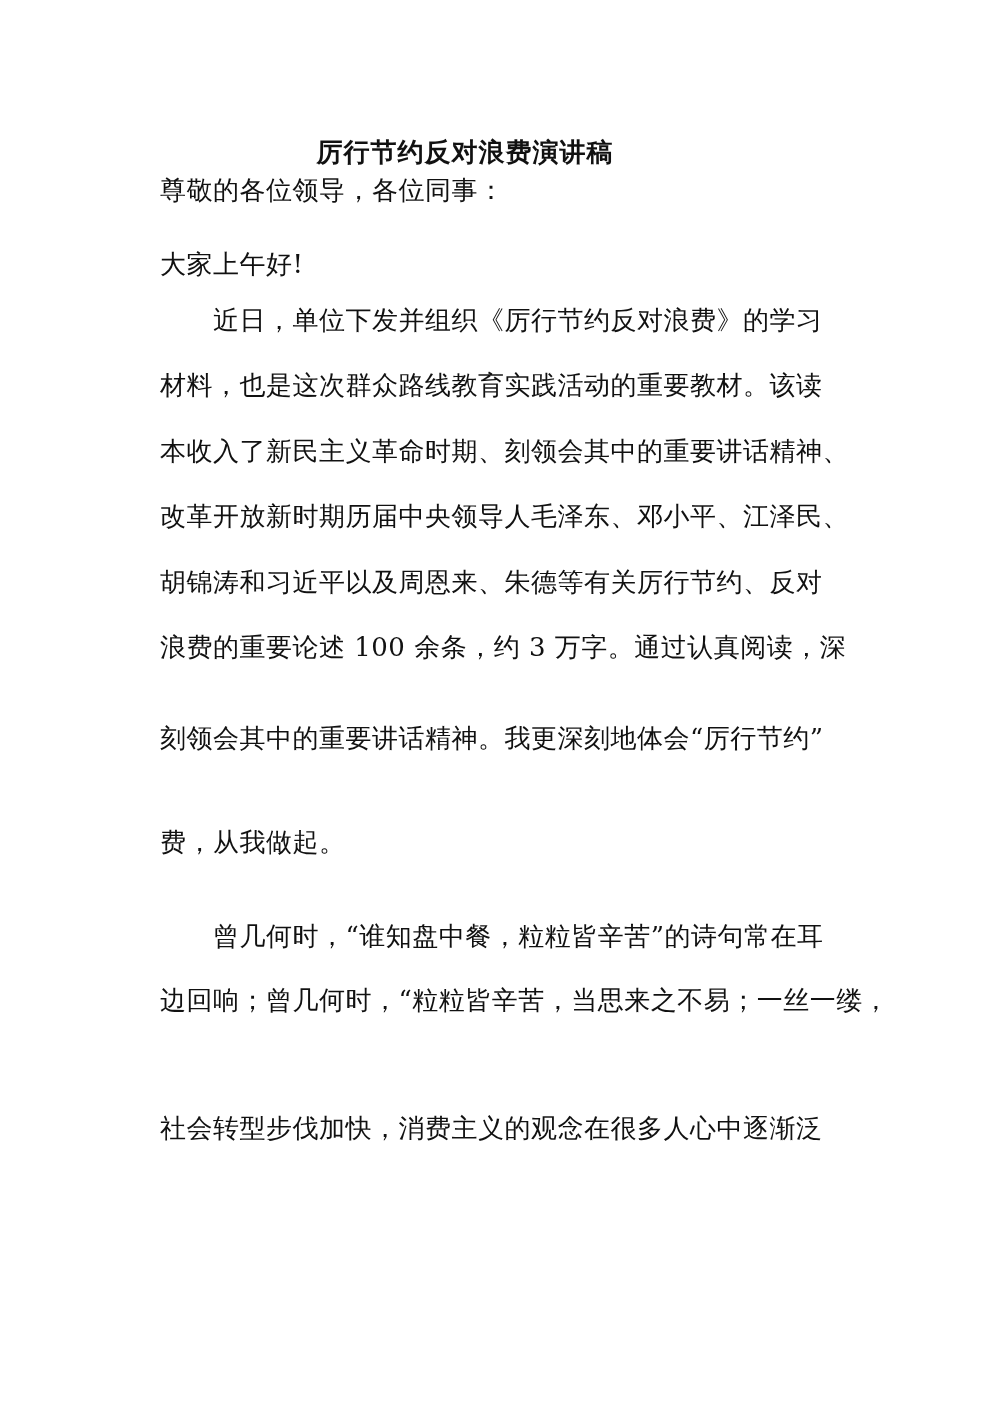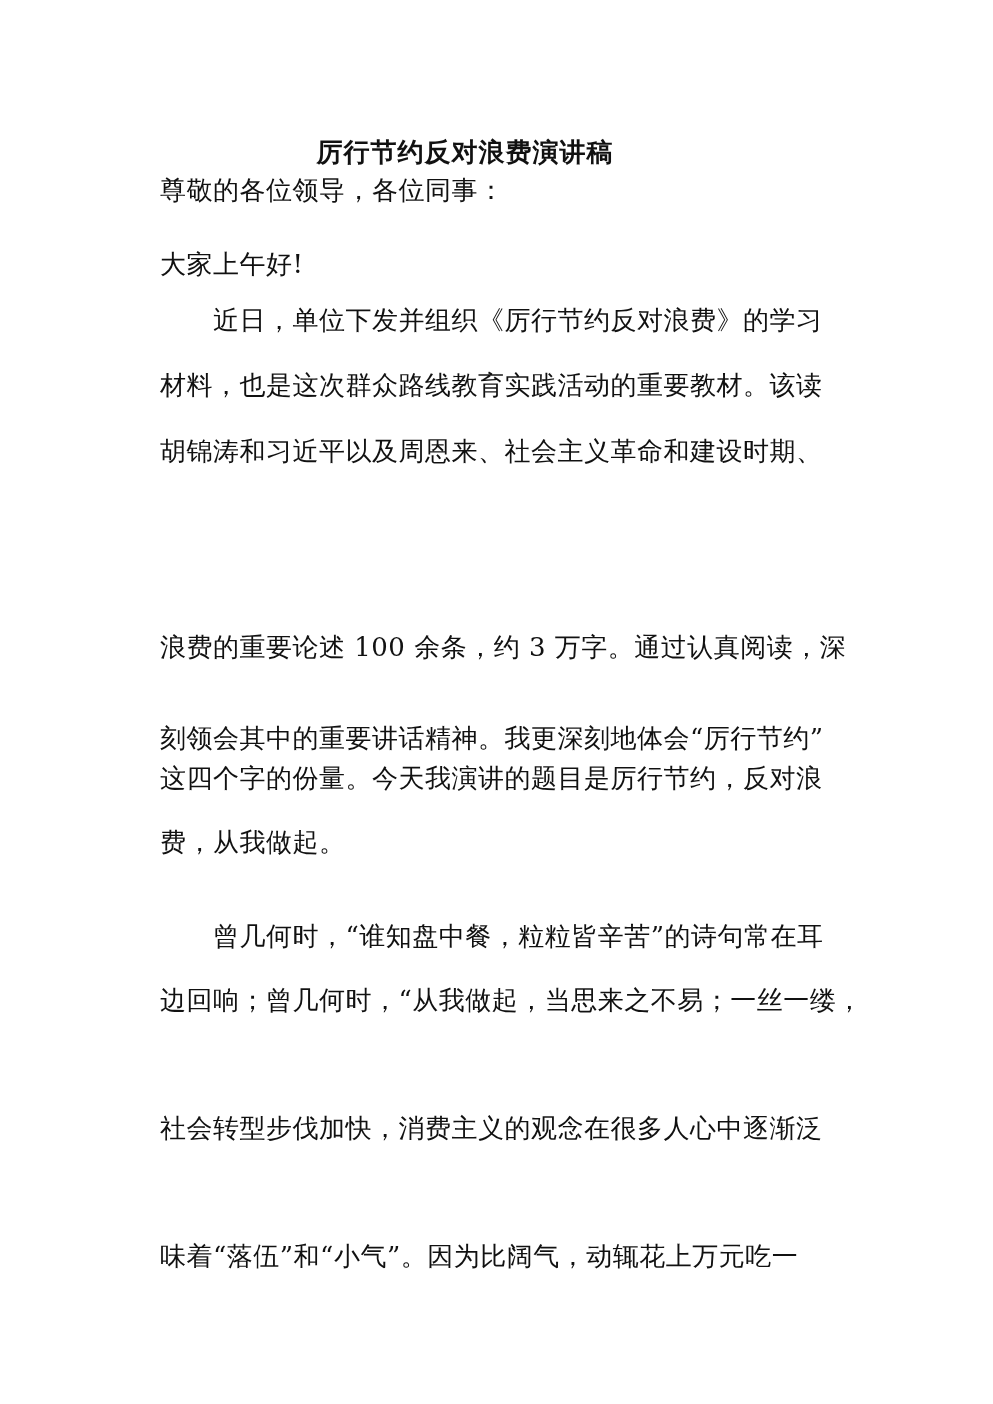--- a/index.html
+++ b/index.html
@@ -15,23 +15,23 @@
 <body>
 
 <div class="page">
   <div class="title">厉行节约反对浪费演讲稿</div>
 
   <div class="line" style="top:170px">尊敬的各位领导，各位同事：</div>
   <div class="line" style="top:244px">大家上午好!</div>
 
   <div class="line" style="top:365px">材料，也是这次群众路线教育实践活动的重要教材。该读</div>
   <div class="line" style="top:300px">　　近日，单位下发并组织《厉行节约反对浪费》的学习</div>
-  <div class="line" style="top:431px">胡锦涛和习近平以及周恩来、社会主义革命和建设时期、</div>
+  <div class="line" style="top:431px">本收入了新民主义革命时期、刻领会其中的重要讲话精神、</div>
+  <div class="line" style="top:496px">改革开放新时期历届中央领导人毛泽东、邓小平、江泽民、</div>
+  <div class="line" style="top:562px">胡锦涛和习近平以及周恩来、朱德等有关厉行节约、反对</div>
   <div class="line" style="top:627px">浪费的重要论述 100 余条，约 3 万字。通过认真阅读，深</div>
   <div class="line" style="top:718px">刻领会其中的重要讲话精神。我更深刻地体会“厉行节约”</div>
-  <div class="line" style="top:758px">这四个字的份量。今天我演讲的题目是厉行节约，反对浪</div>
   <div class="line" style="top:822px">费，从我做起。</div>
 
   <div class="line" style="top:916px">　　曾几何时，“谁知盘中餐，粒粒皆辛苦”的诗句常在耳</div>
-  <div class="line" style="top:980px">边回响；曾几何时，“从我做起，当思来之不易；一丝一缕，</div>
+  <div class="line" style="top:980px">边回响；曾几何时，“粒粒皆辛苦，当思来之不易；一丝一缕，</div>
   <div class="line" style="top:1108px">社会转型步伐加快，消费主义的观念在很多人心中逐渐泛</div>
-  <div class="line" style="top:1236px">味着“落伍”和“小气”。因为比阔气，动辄花上万元吃一</div>
 </div>
 
 </body></html>

